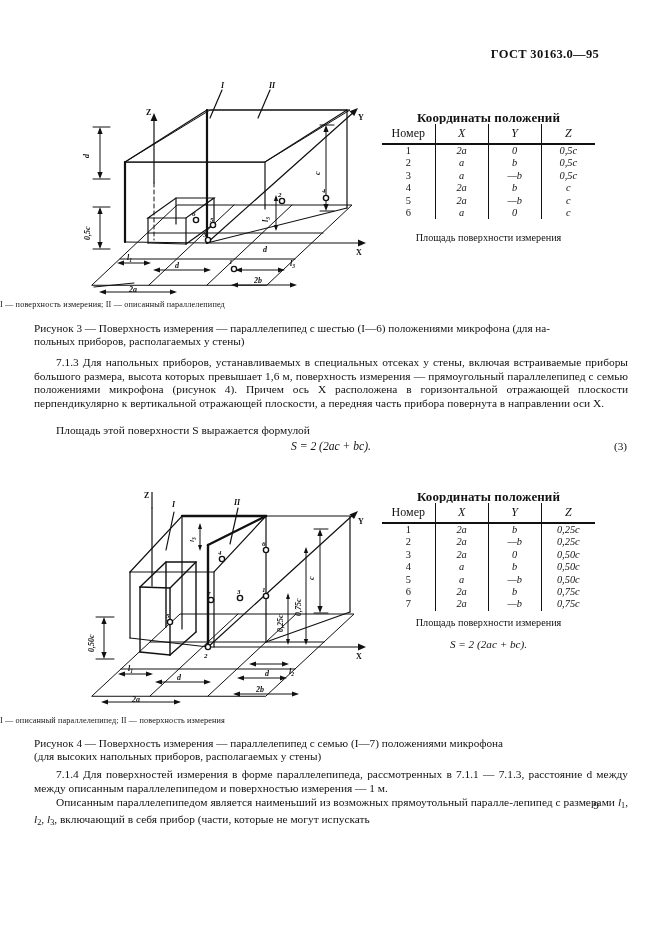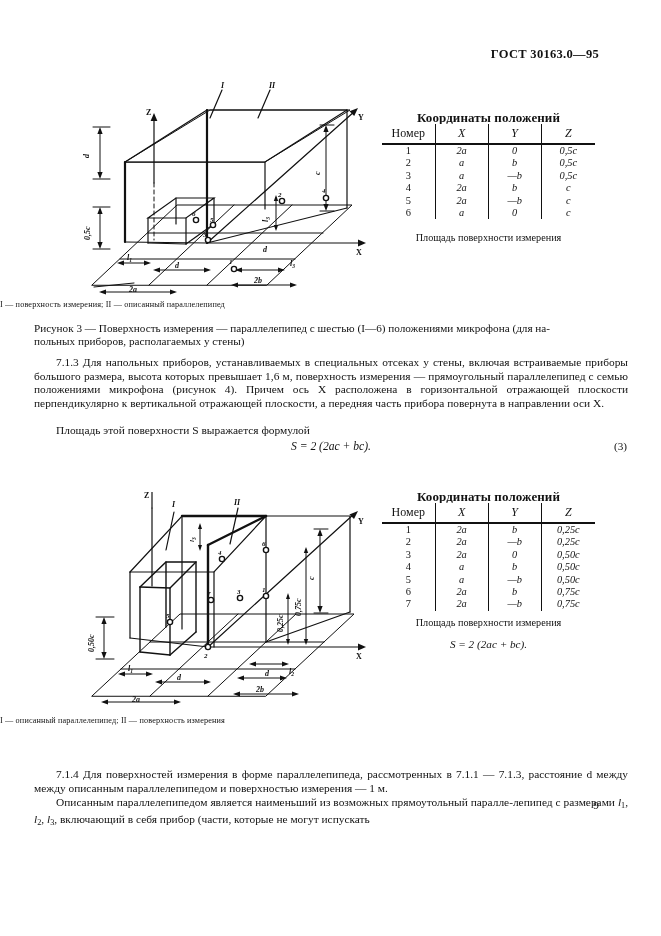--- a/index.html
+++ b/index.html
@@ -532,19 +532,23 @@
       </tr>
     </tbody>
   </table>
 
   <div class="tbl-formula-lbl" style="left:382px; top:617px; width:213px;">Площадь поверхности измерения</div>
   <div class="tbl-formula" style="left:382px; top:638px; width:213px;">
     <span class="it">S = 2 (2ac + bc).</span>
   </div>
 
   <div class="caption-small" style="top:716px;">I — описанный параллелепипед; II — поверхность измерения</div>
+  <div class="caption-fig" style="left:34px; top:737px; width:594px;">
+    <span>Рисунок 4 — Поверхность измерения — параллелепипед с семью (I—7) положениями микрофона</span><br>
+    <span>(для высоких напольных приборов, располагаемых у стены)</span>
+  </div>
 
   <div class="body-par indent" style="left:34px; top:768px; width:594px;">7.1.4 Для поверхностей измерения в форме параллелепипеда, рассмотренных в 7.1.1 — 7.1.3, расстояние d между между описанным параллелепипедом и поверхностью измерения — 1 м.</div>
   <div class="body-par indent" style="left:34px; top:796px; width:594px;">Описанным параллелепипедом является наименьший из возможных прямоутольный паралле-лепипед с размерами <i>l</i><span class="sub">1</span>, <i>l</i><span class="sub">2</span>, <i>l</i><span class="sub">3</span>, включающий в себя прибор (части, которые не могут испускать</div>
 
   <div class="page-num">9</div>
 
 </div>
 
 </body></html>

